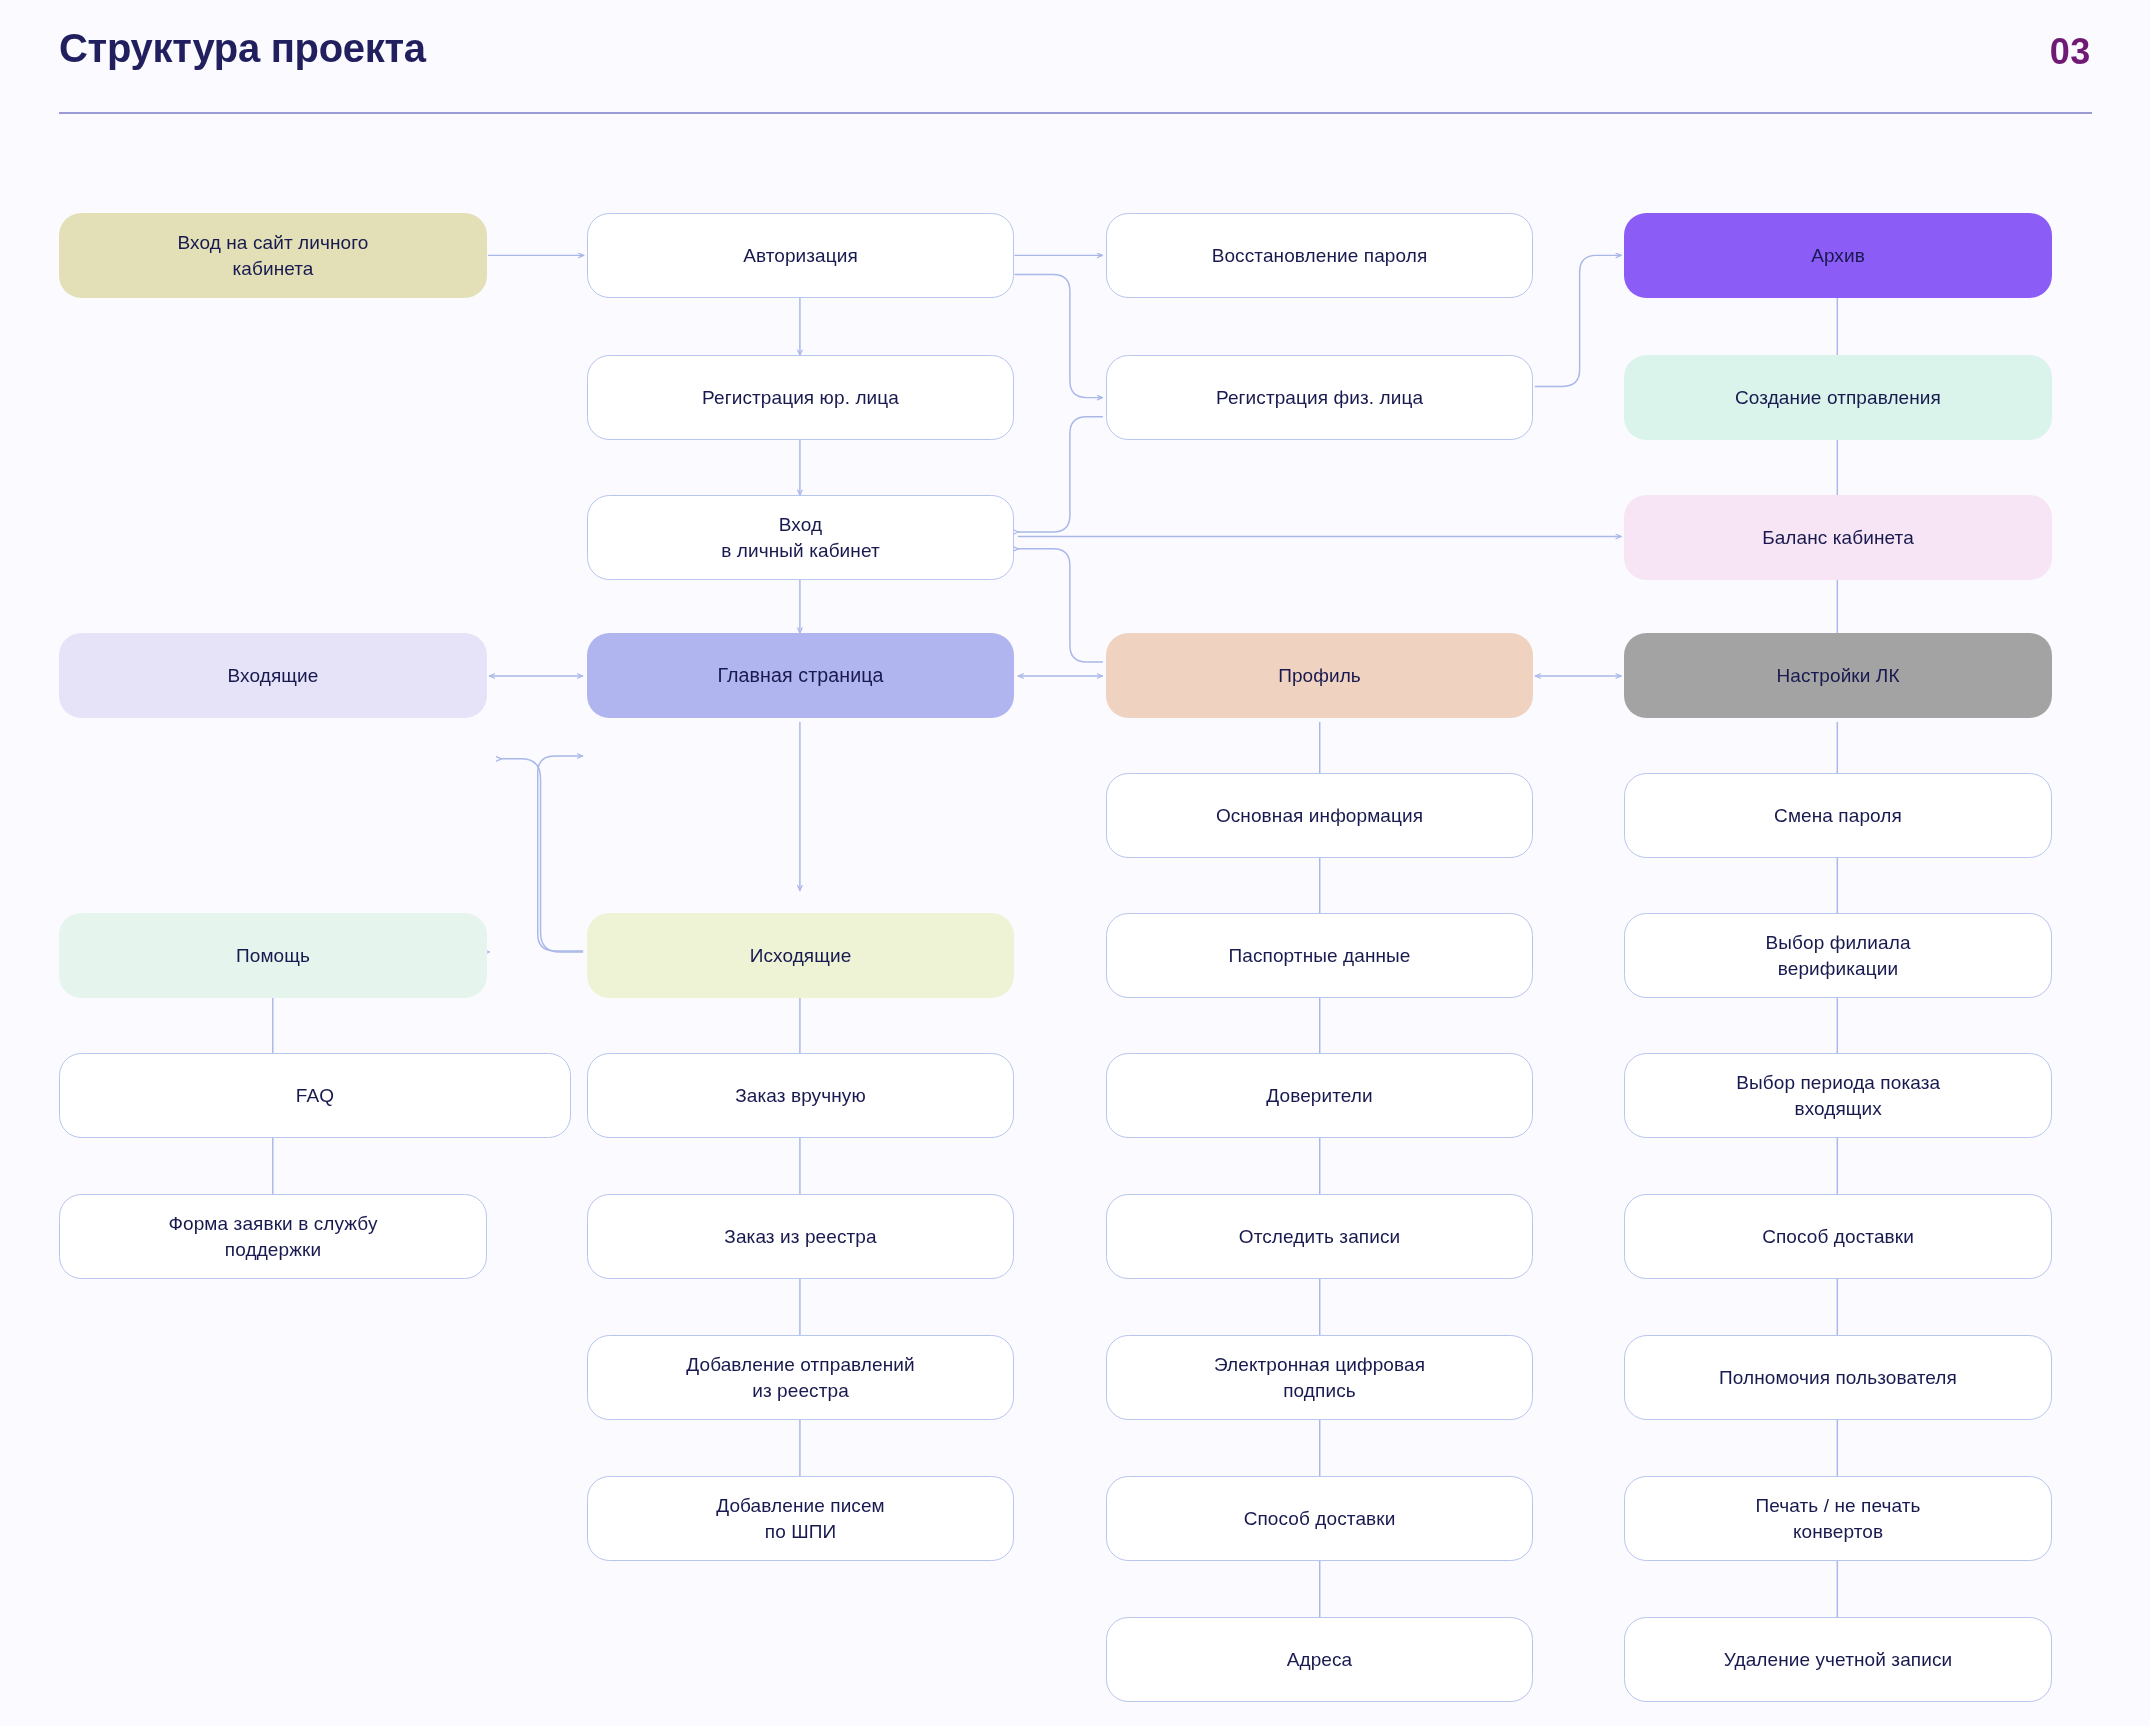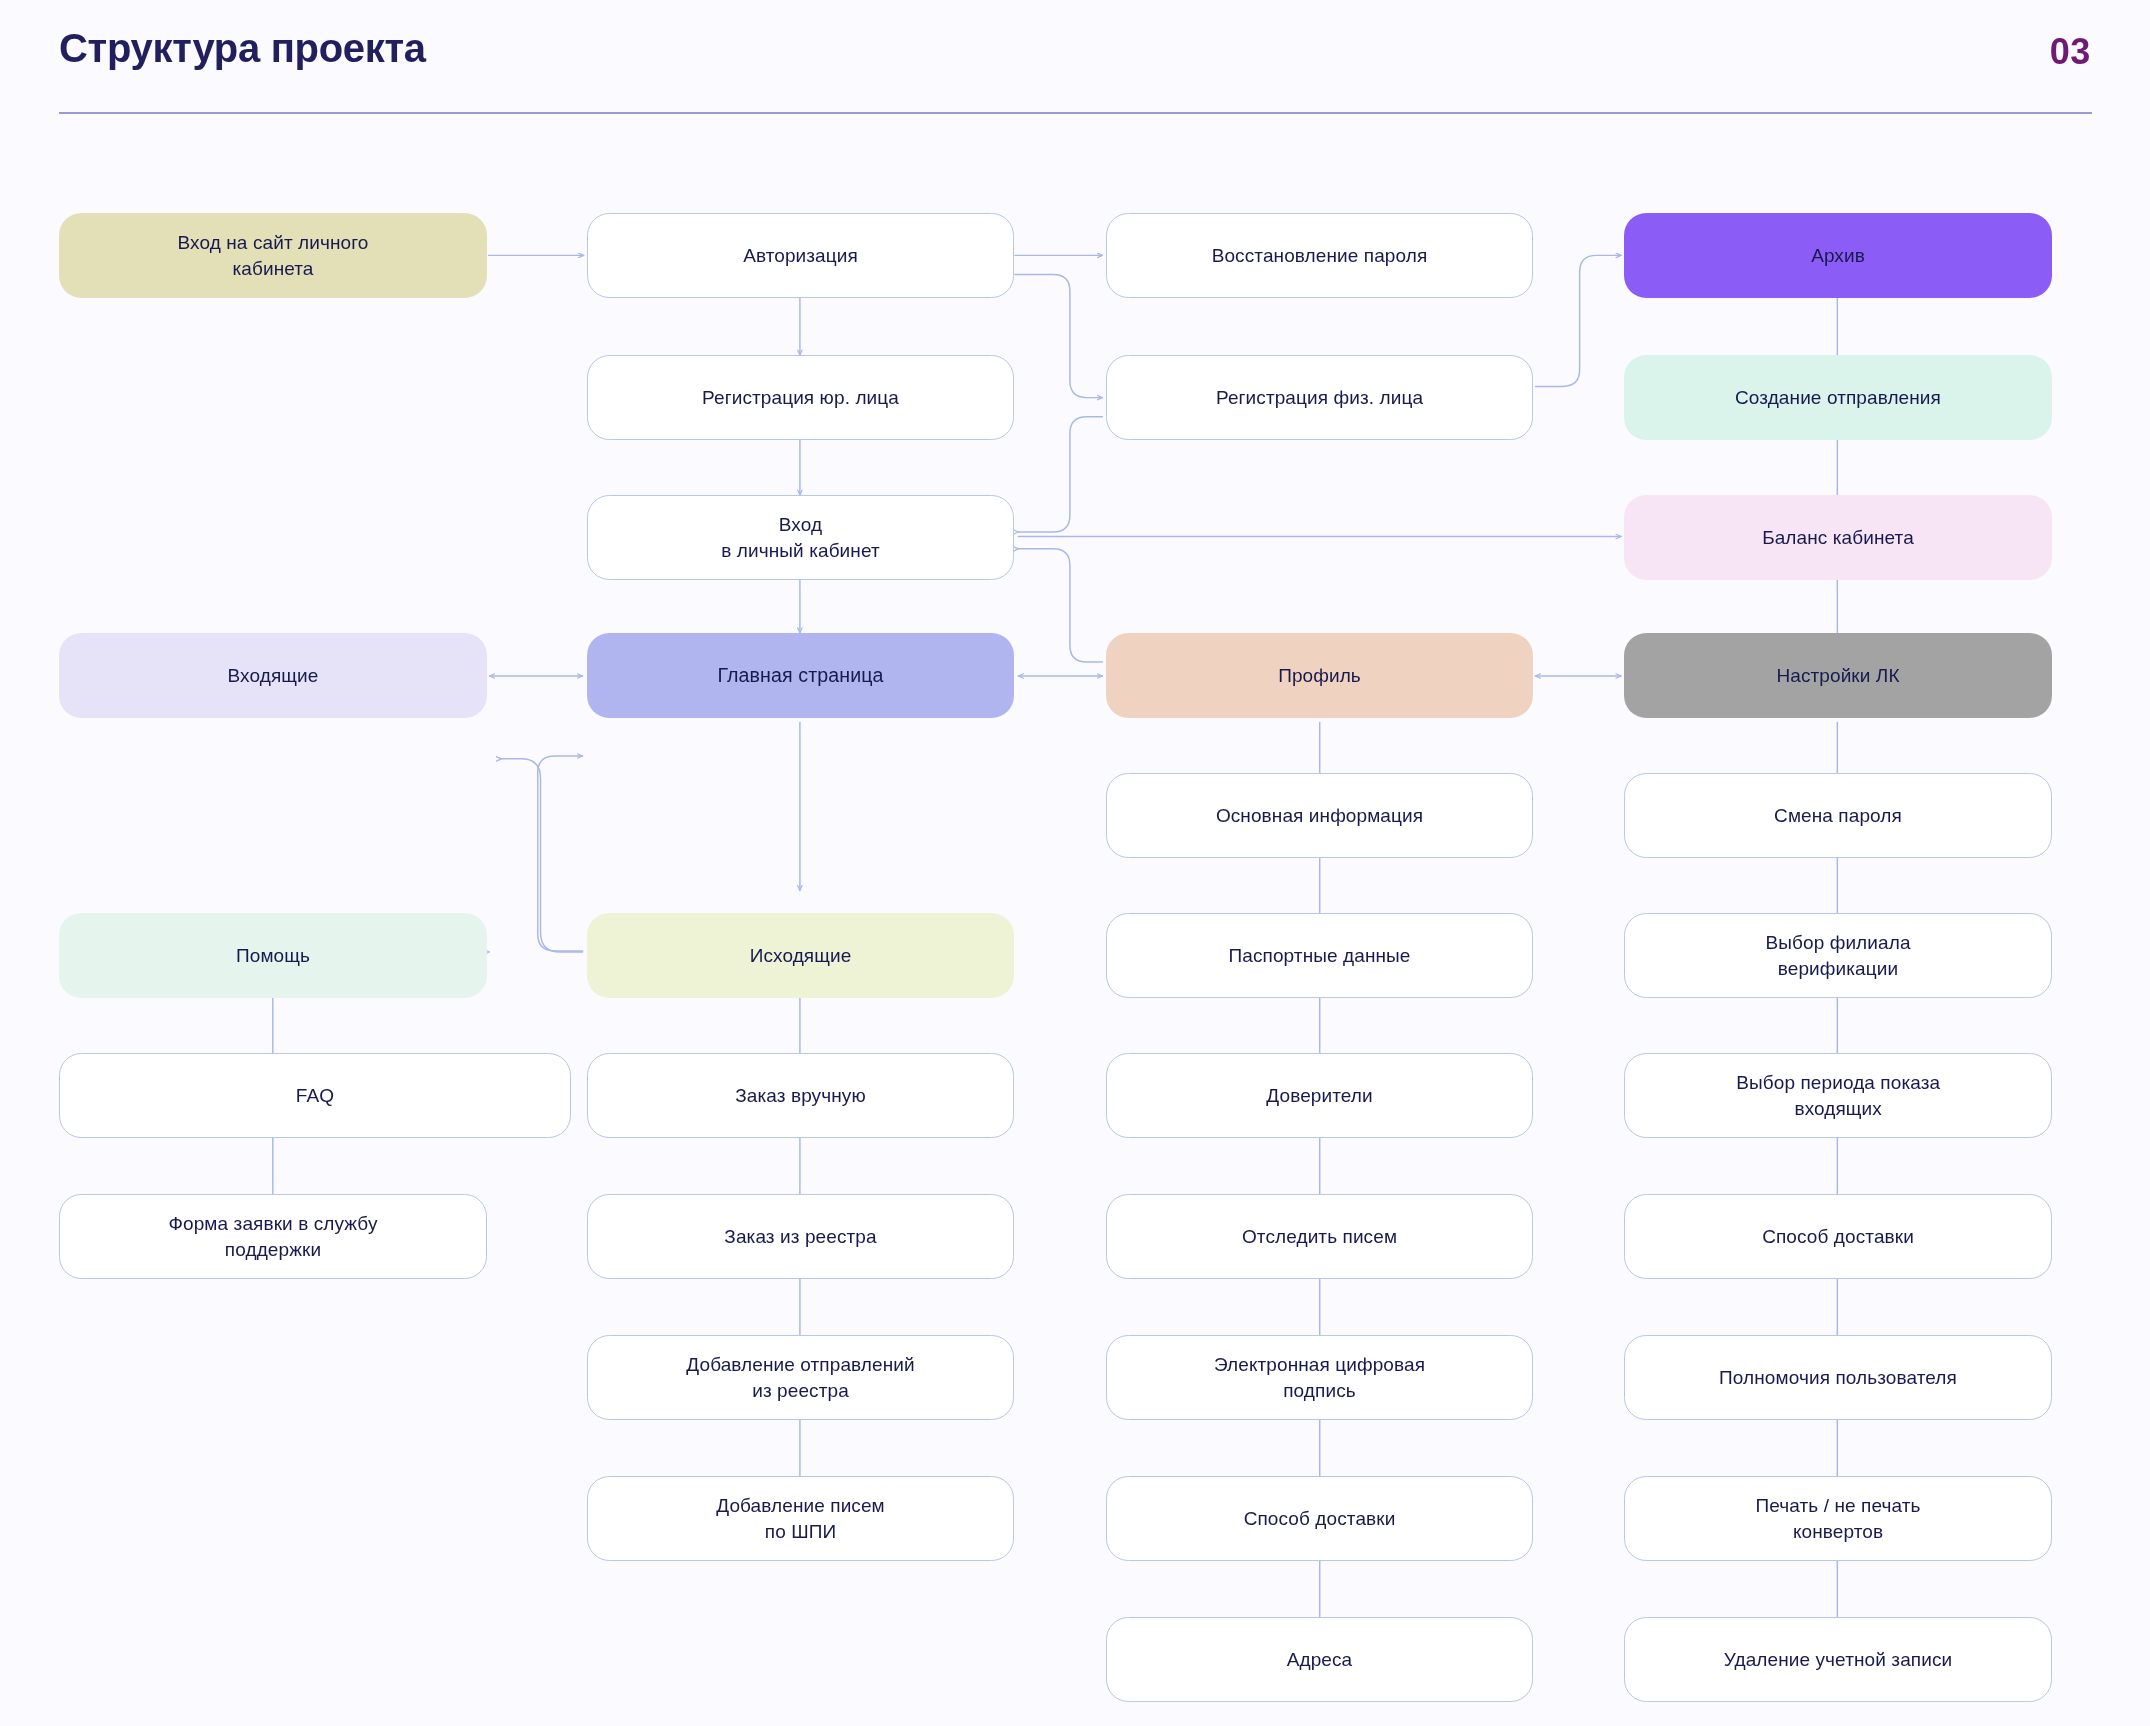--- a/index.html
+++ b/index.html
@@ -178,27 +178,27 @@
       <div class="node plain" style="left: 1624px; top: 913px; width: 428px; height: 85px;"><span>Выбор филиала
 верификации</span></div>
       <div class="node plain" style="left: 59px; top: 1053px; width: 512px; height: 85px; text-align: center;"><span>FAQ</span></div>
       <div class="node plain" style="left: 587px; top: 1053px; width: 427px; height: 85px;"><span>Заказ вручную</span></div>
       <div class="node plain" style="left: 1106px; top: 1053px; width: 427px; height: 85px;"><span>Доверители</span></div>
       <div class="node plain" style="left: 1624px; top: 1053px; width: 428px; height: 85px; padding-left: 15px;"><span>Выбор периода показа
 входящих</span></div>
       <div class="node plain" style="left: 59px; top: 1194px; width: 428px; height: 85px;"><span>Форма заявки в службу
 поддержки</span></div>
       <div class="node plain" style="left: 587px; top: 1194px; width: 427px; height: 85px;"><span>Заказ из реестра</span></div>
-      <div class="node plain" style="left: 1106px; top: 1194px; width: 427px; height: 85px;"><span>Отследить писем</span></div>
+      <div class="node plain" style="left: 1106px; top: 1194px; width: 427px; height: 85px;"><span>Отследить записи</span></div>
       <div class="node plain" style="left: 1624px; top: 1194px; width: 428px; height: 85px;"><span>Способ доставки</span></div>
       <div class="node plain" style="left: 587px; top: 1335px; width: 427px; height: 85px;"><span>Добавление отправлений
 из реестра</span></div>
       <div class="node plain" style="left: 1106px; top: 1335px; width: 427px; height: 85px;"><span>Электронная цифровая
 подпись</span></div>
-      <div class="node plain" style="left: 1624px; top: 1335px; width: 428px; height: 85px;"><span>Полномочия пользователя</span></div>
+      <div class="node plain" style="left: 1624px; top: 1335px; width: 428px; height: 85px; border-radius: 23px;"><span>Полномочия пользователя</span></div>
       <div class="node plain" style="left: 587px; top: 1476px; width: 427px; height: 85px;"><span>Добавление писем
 по ШПИ</span></div>
       <div class="node plain" style="left: 1106px; top: 1476px; width: 427px; height: 85px;"><span>Способ доставки</span></div>
       <div class="node plain" style="left: 1624px; top: 1476px; width: 428px; height: 85px;"><span>Печать / не печать
 конвертов</span></div>
       <div class="node plain" style="left: 1106px; top: 1617px; width: 427px; height: 85px;"><span>Адреса</span></div>
       <div class="node plain" style="left: 1624px; top: 1617px; width: 428px; height: 85px;"><span>Удаление учетной записи</span></div>
     </div>
 </div>
 

